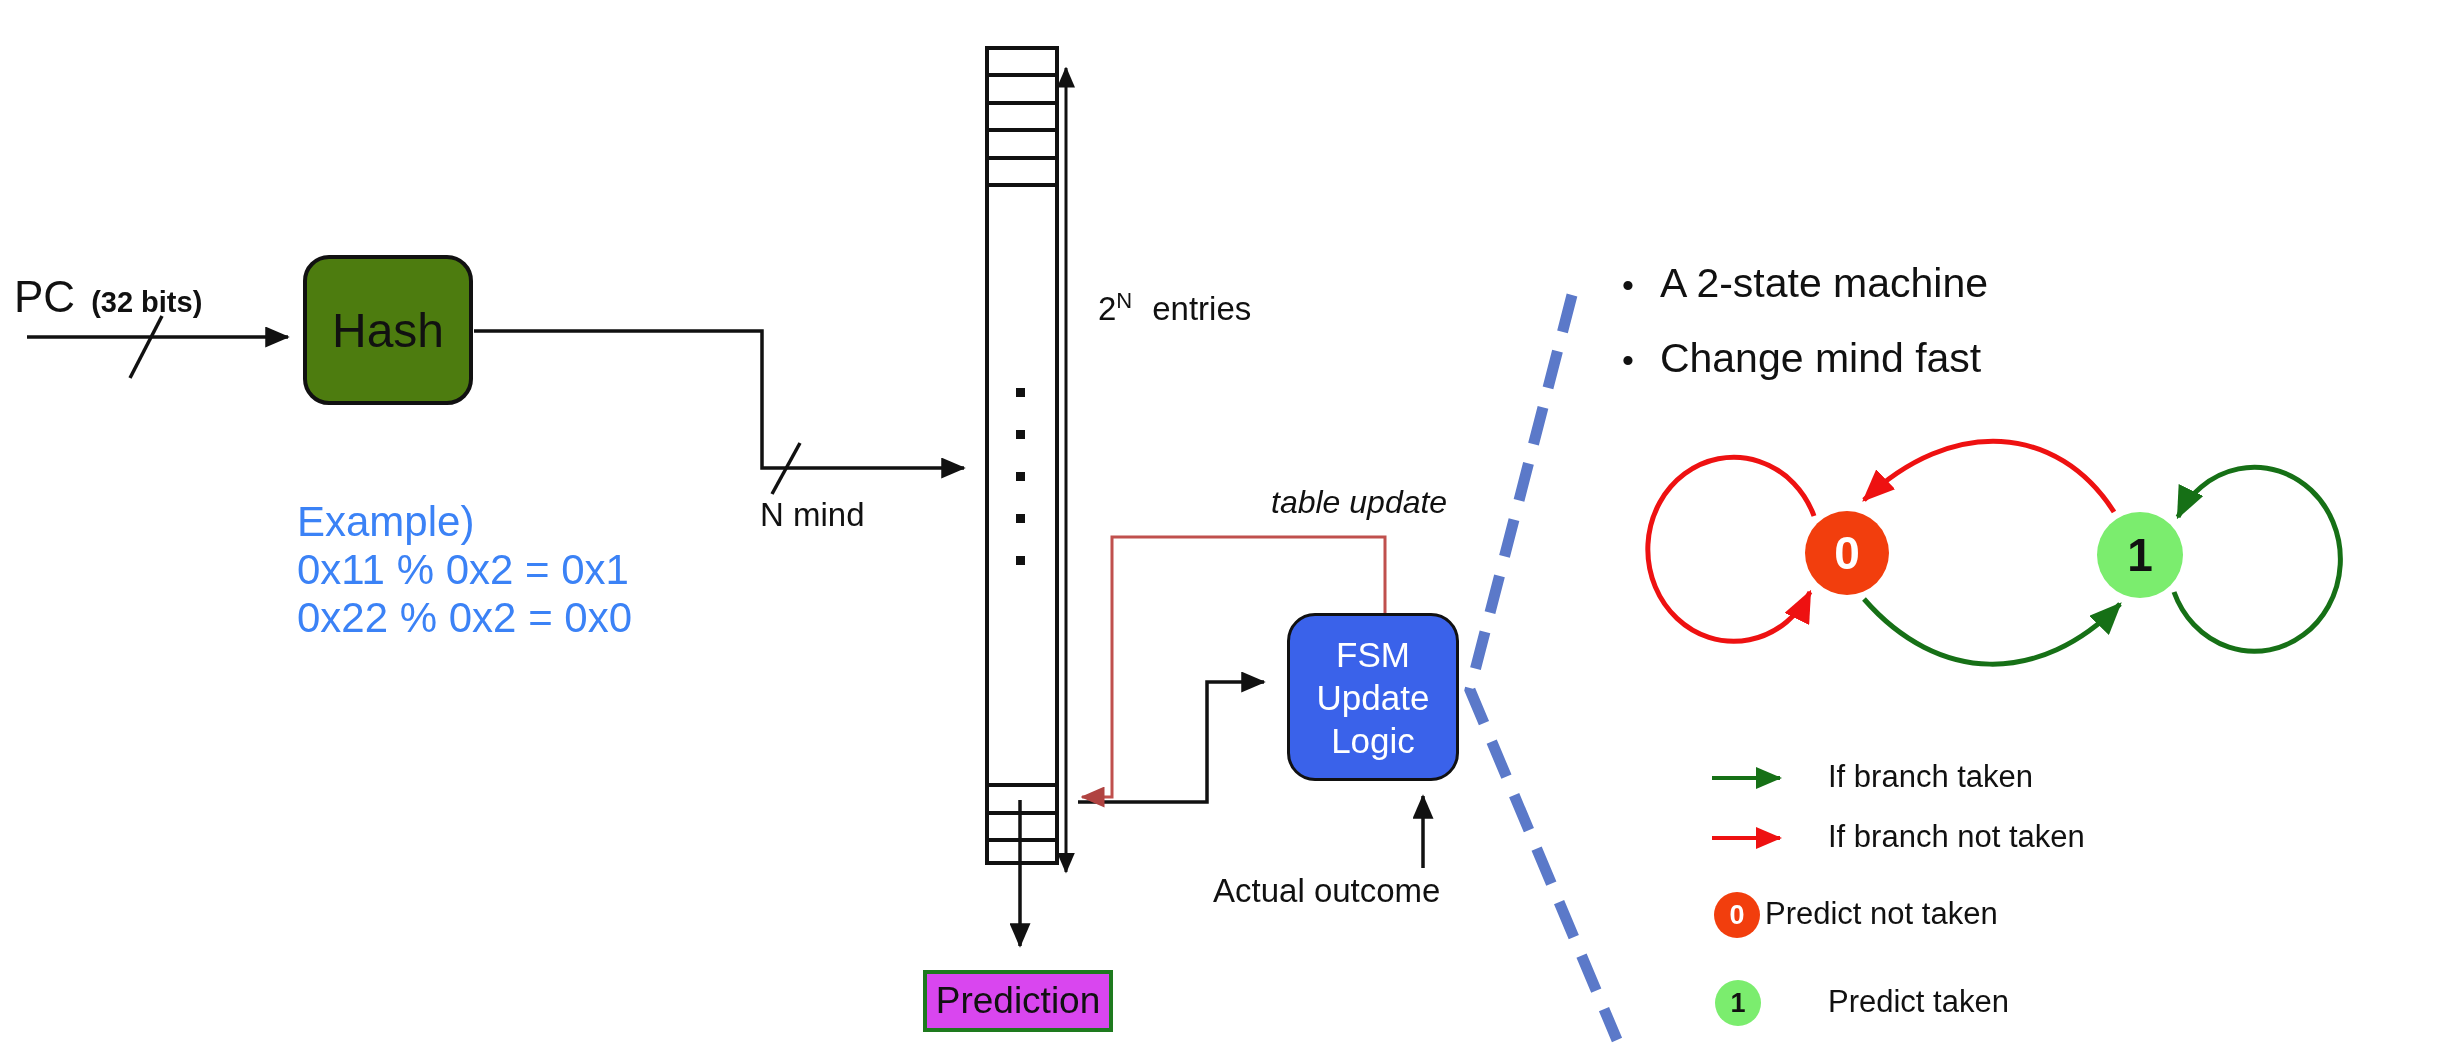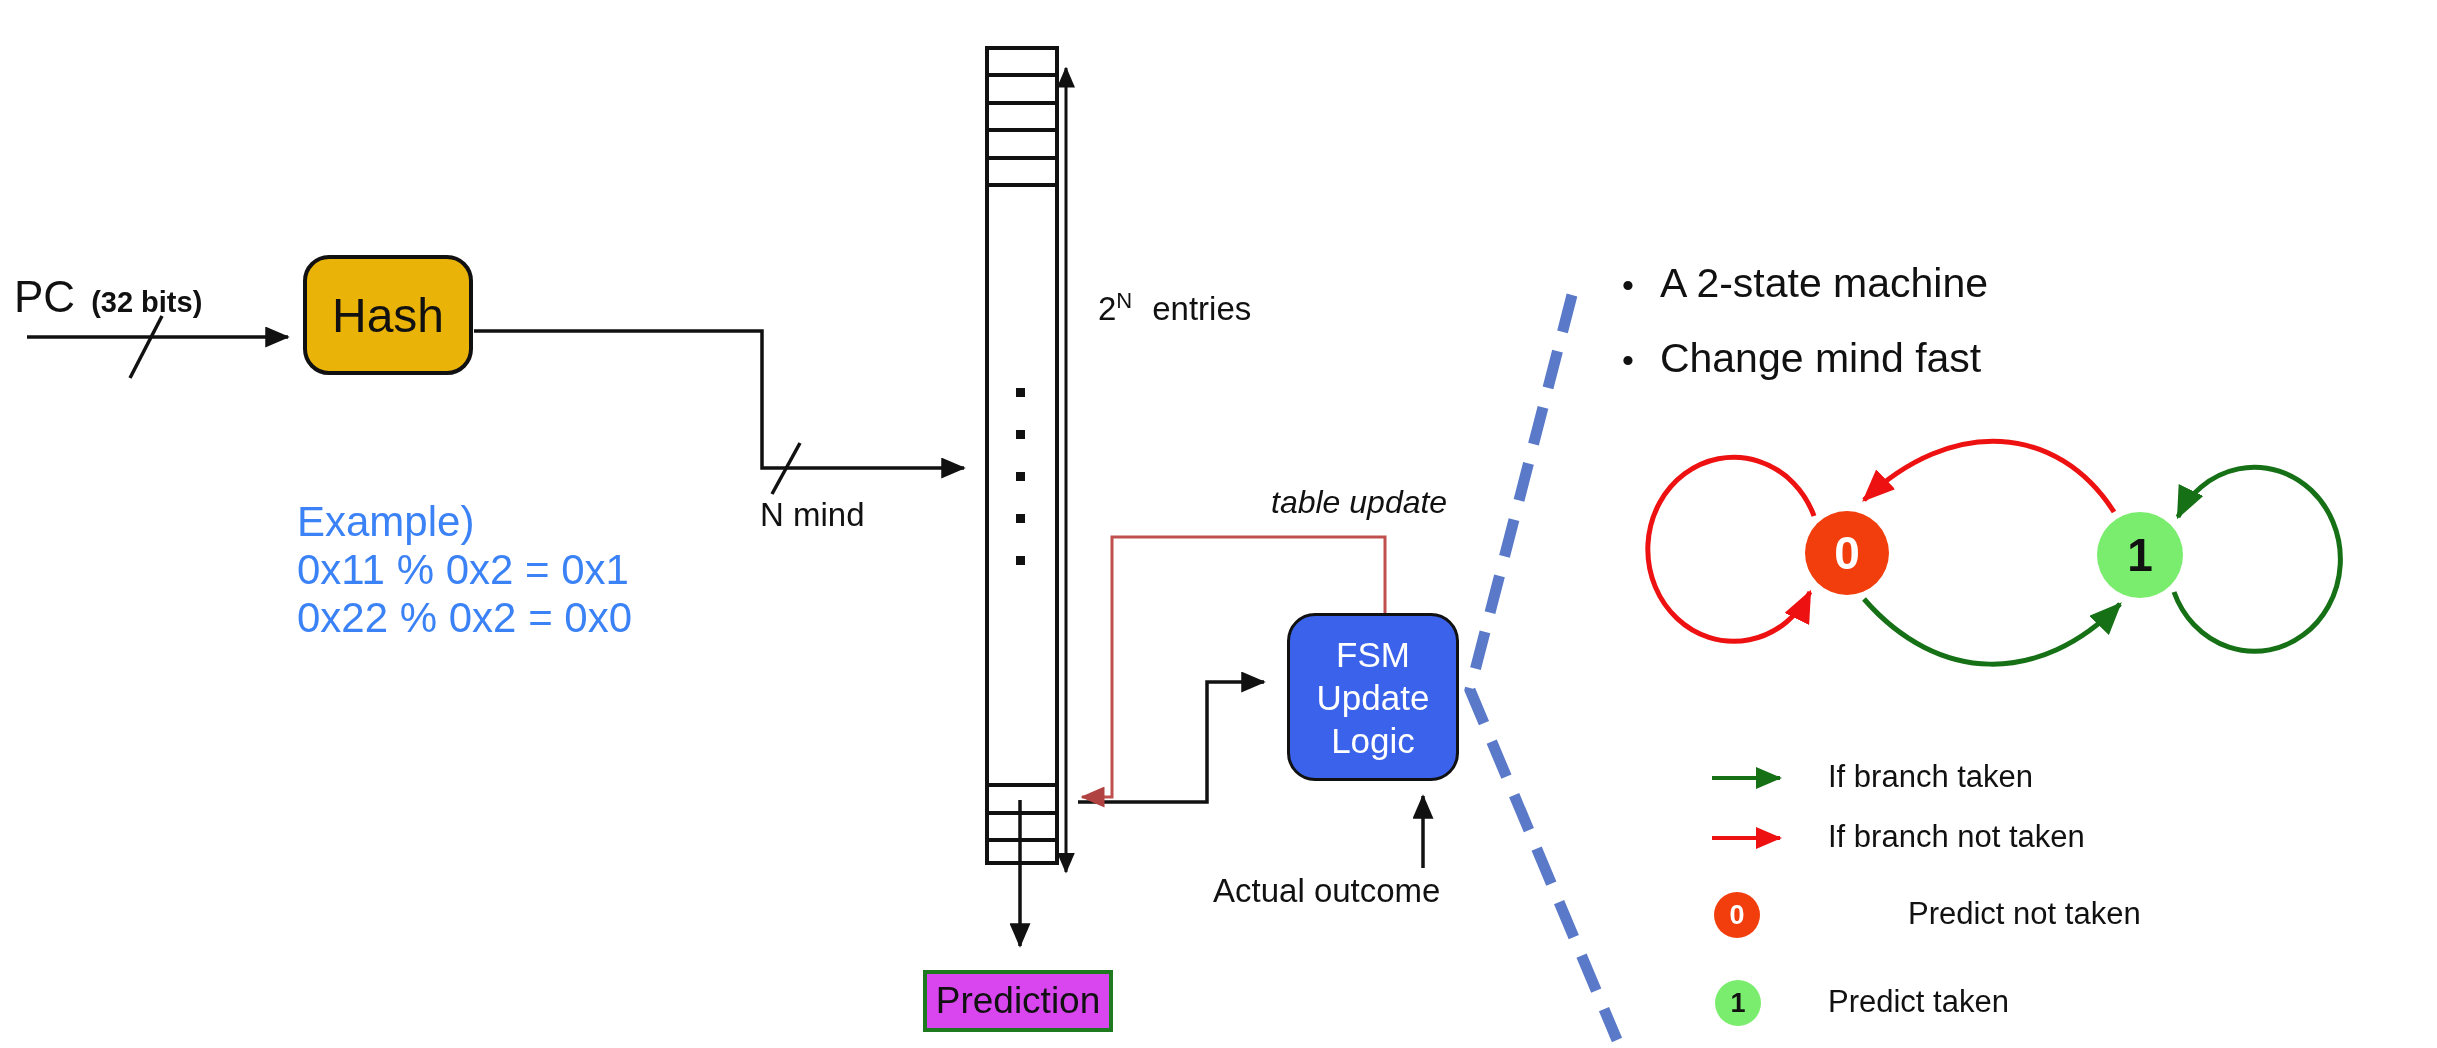--- a/index.html
+++ b/index.html
@@ -24,22 +24,22 @@
     font-size: 44px;
     white-space: nowrap;
   }
   .pc-bits {
     font-size: 29px;
     font-weight: bold;
     margin-left: 16px;
   }
   .hash-box {
     left: 303px; top: 255px;
-    width: 170px; height: 120px;
-    background: #eab308;
+    width: 170px; height: 150px;
+    background: #4d7c0f;
     border: 4px solid #111111;
     border-radius: 26px;
     display: flex; align-items: center; justify-content: center;
     font-size: 48px;
     box-sizing: border-box;
   }
   .example-block {
     left: 253px; top: 498px;
     font-size: 42px;
     line-height: 48px;
@@ -234,17 +234,17 @@
       <span>Change mind fast</span>
     </div>
   </div>
 
   <div class="abs state-circle state-0">0</div>
   <div class="abs state-circle state-1">1</div>
 
   <div class="abs legend-text" style="left:1828px; top:759px;">If branch taken</div>
   <div class="abs legend-text" style="left:1828px; top:819px;">If branch not taken</div>
   <div class="abs legend-chip legend-chip-0">0</div>
-  <div class="abs legend-text" style="left:1908px; top:896px;">Predict not taken</div>
+  <div class="abs legend-text" style="left:1765px; top:896px;">Predict not taken</div>
   <div class="abs legend-chip legend-chip-1">1</div>
   <div class="abs legend-text" style="left:1828px; top:984px;">Predict taken</div>
 
 </div>
 
 </body></html>

